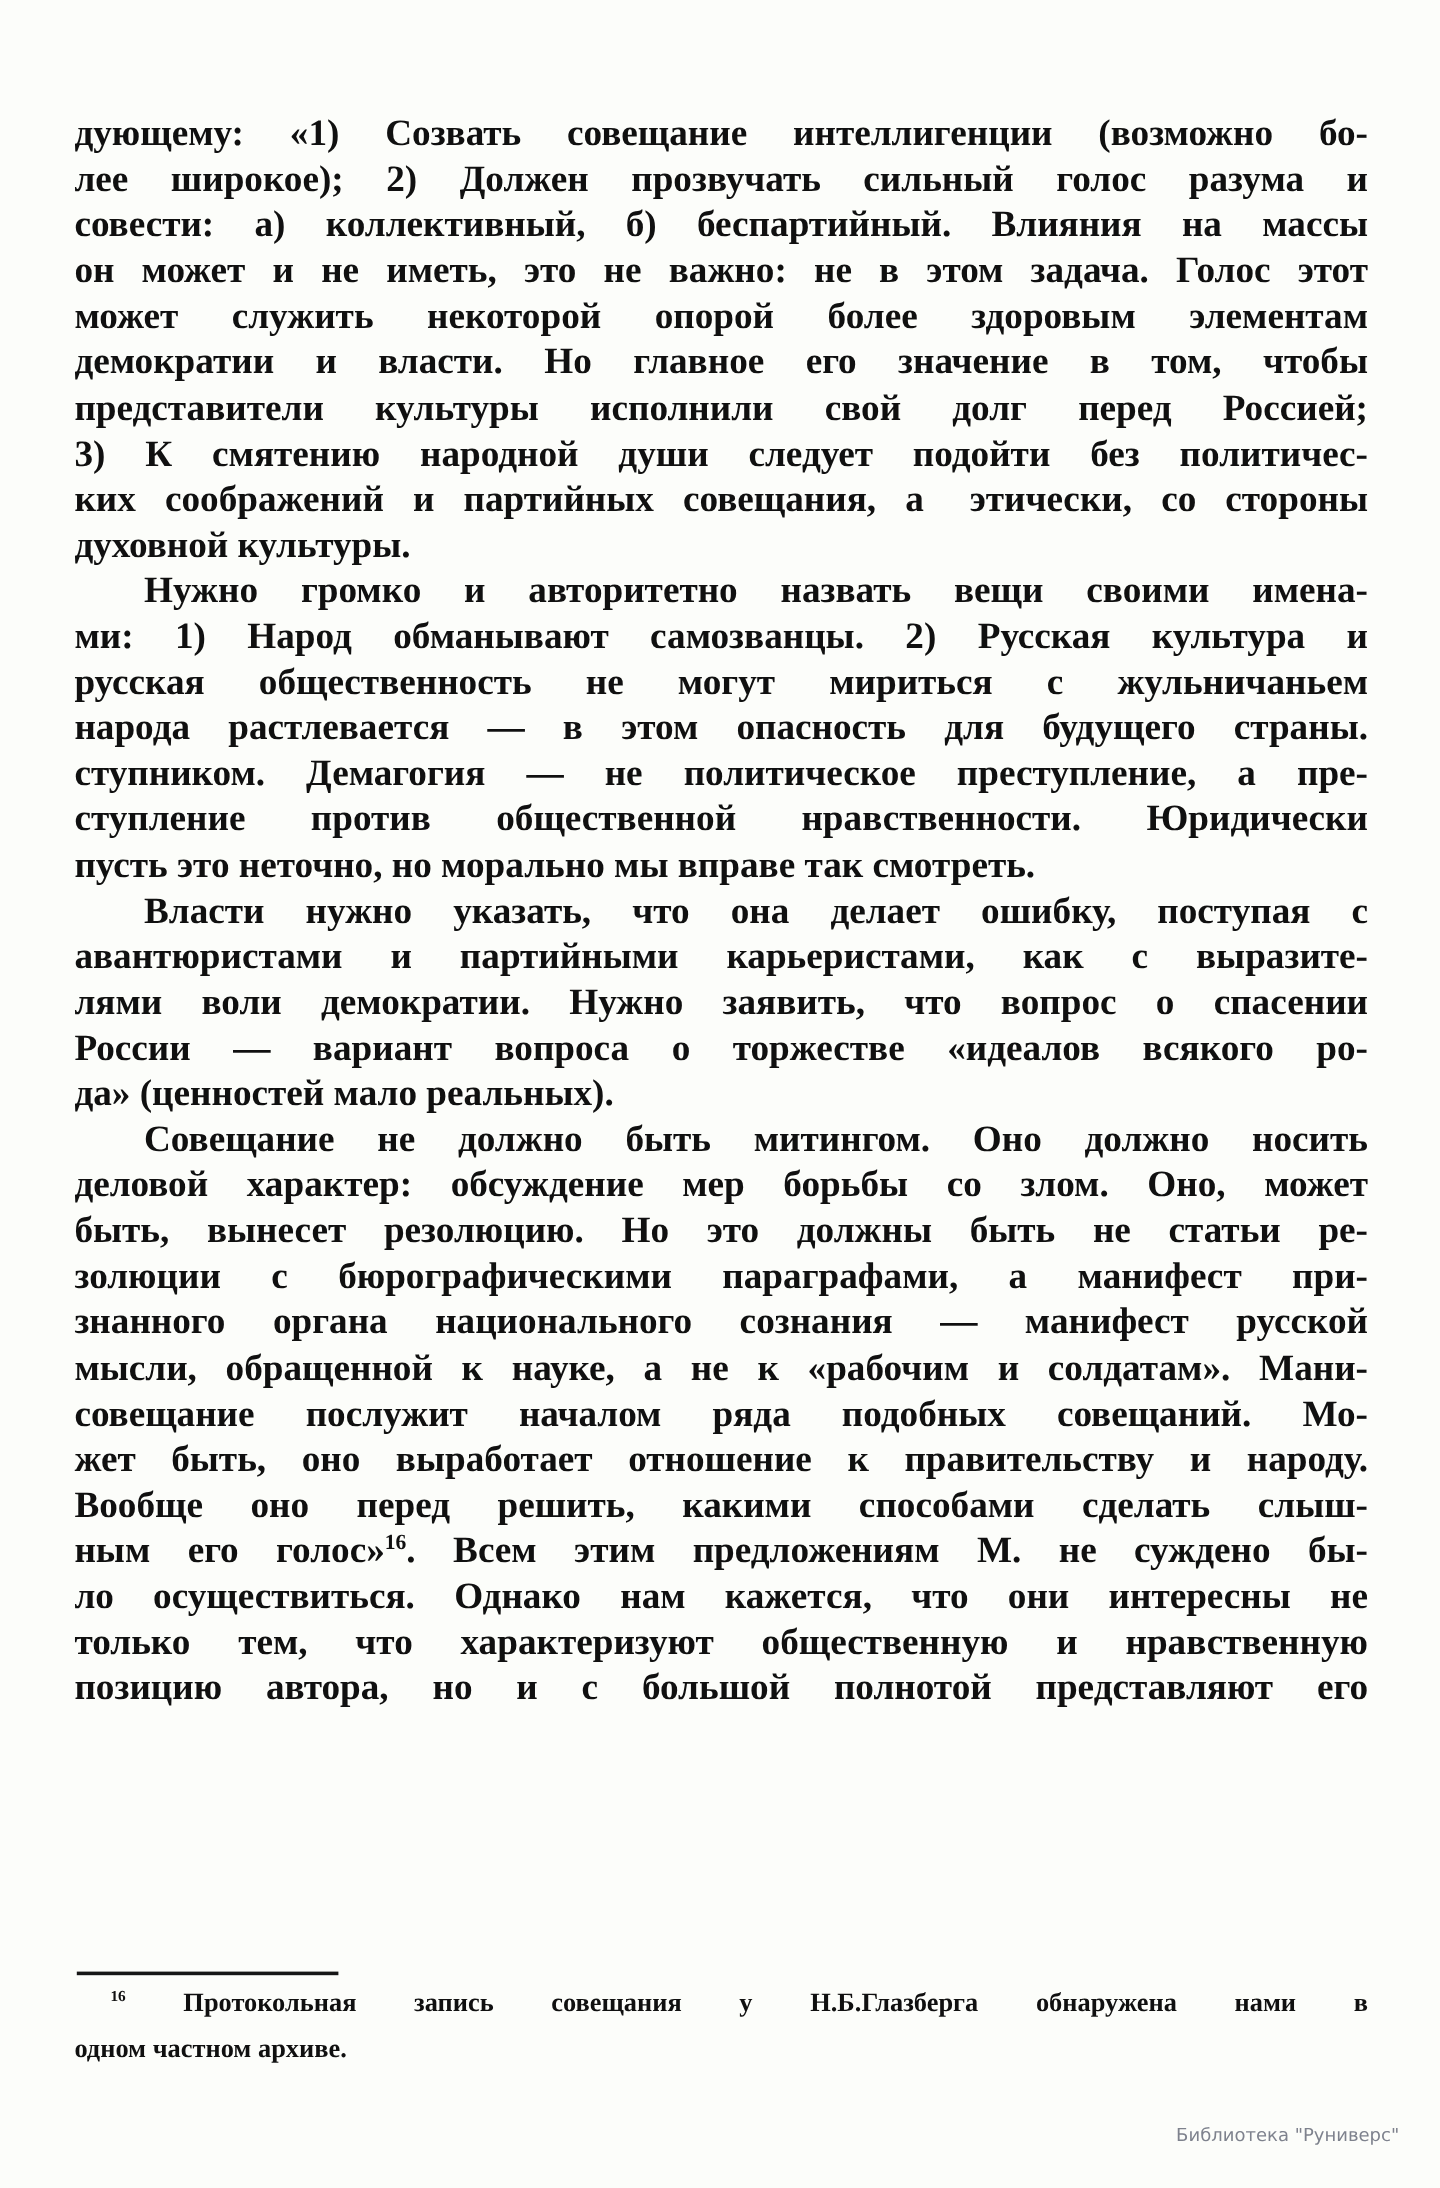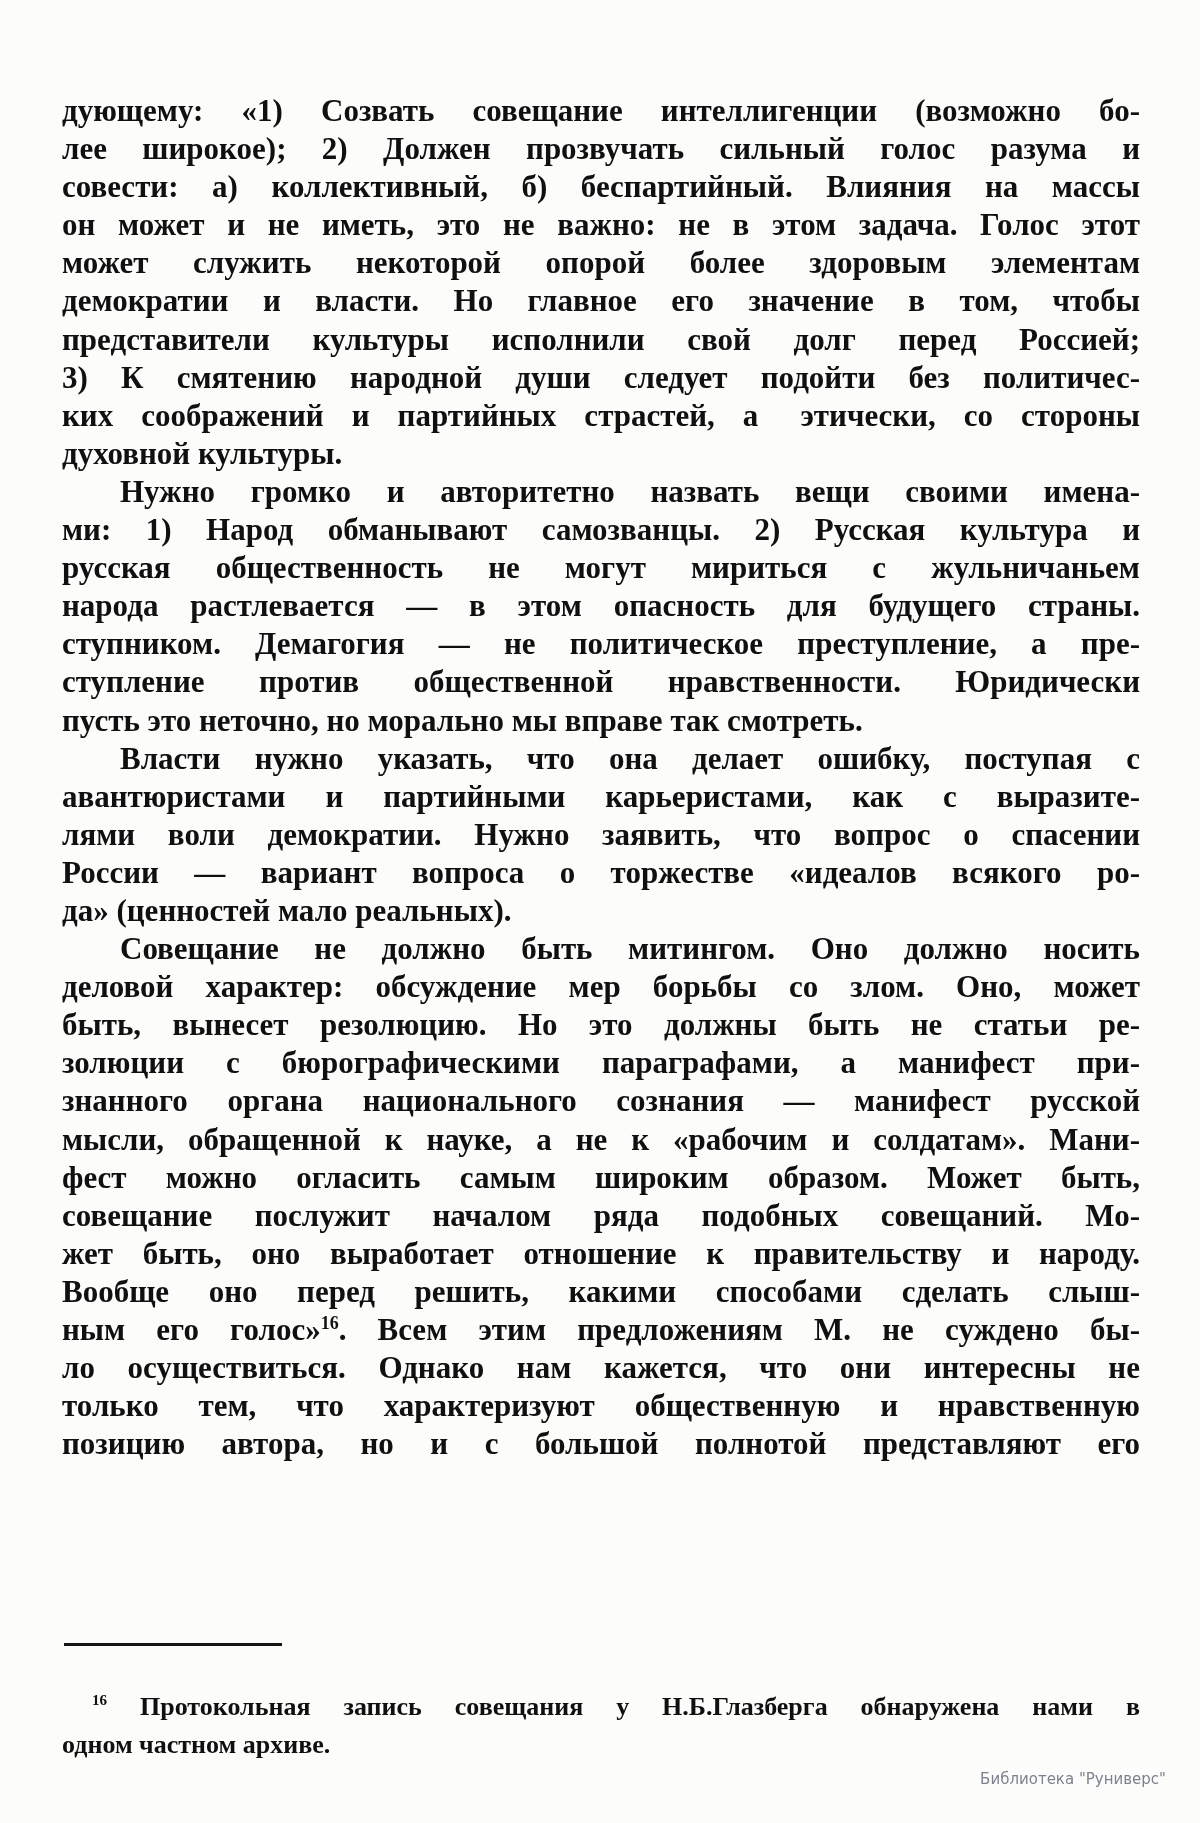--- a/index.html
+++ b/index.html
@@ -45,23 +45,23 @@
     position: absolute;
     left: 64px;
     top: 1643px;
     width: 218px;
     height: 3px;
     background: #161616;
   }
   .footnote {
     position: absolute;
     left: 62px;
-    top: 1688px;
+    top: 1650px;
     width: 1078px;
-    font-size: 26px;
+    font-size: 22px;
     line-height: 38px;
     font-weight: 600;
   }
   .footnote .l { height: 38px; }
   .footnote .l.ind { text-indent: 30px; }
   .watermark {
     position: absolute;
     right: 58px;
     top: 1770px;
     font-family: "DejaVu Sans", "Liberation Sans", sans-serif;
@@ -75,41 +75,40 @@
 <div class="page">
   <div class="body-text">
       <div class="l j"><span>дующему: «1) Созвать совещание интеллигенции (возможно бо-</span></div>
       <div class="l j"><span>лее широкое); 2) Должен прозвучать сильный голос разума и</span></div>
       <div class="l j"><span>совести: а) коллективный, б) беспартийный. Влияния на массы</span></div>
       <div class="l j"><span>он может и не иметь, это не важно: не в этом задача. Голос этот</span></div>
       <div class="l j"><span>может служить некоторой опорой более здоровым элементам</span></div>
       <div class="l j"><span>демократии и власти. Но главное его значение в том, чтобы</span></div>
       <div class="l j"><span>представители культуры исполнили свой долг перед Россией;</span></div>
       <div class="l j"><span>3) К смятению народной души следует подойти без политичес-</span></div>
-      <div class="l j"><span>ких соображений и партийных страстей, а </span><b>этически</b><span>, со стороны</span></div>
+      <div class="l j"><span>ких соображений и партийных совещания, а </span><b>этически</b><span>, со стороны</span></div>
       <div class="l"><span>духовной культуры.</span></div>
       <div class="l j ind"><span>Нужно громко и авторитетно назвать вещи своими имена-</span></div>
       <div class="l j"><span>ми: 1) Народ обманывают самозванцы. 2) Русская культура и</span></div>
       <div class="l j"><span>русская общественность не могут мириться с жульничаньем</span></div>
       <div class="l j"><span>народа растлевается — в этом опасность для будущего страны.</span></div>
       <div class="l j"><span>ступником. Демагогия — не политическое преступление, а пре-</span></div>
       <div class="l j"><span>ступление против общественной нравственности. Юридически</span></div>
       <div class="l"><span>пусть это неточно, но морально мы вправе так смотреть.</span></div>
       <div class="l j ind"><span>Власти нужно указать, что она делает ошибку, поступая с</span></div>
       <div class="l j"><span>авантюристами и партийными карьеристами, как с выразите-</span></div>
       <div class="l j"><span>лями воли демократии. Нужно заявить, что вопрос о спасении</span></div>
       <div class="l j"><span>России — вариант вопроса о торжестве «идеалов всякого ро-</span></div>
       <div class="l"><span>да» (ценностей мало реальных).</span></div>
       <div class="l j ind"><span>Совещание не должно быть митингом. Оно должно носить</span></div>
       <div class="l j"><span>деловой характер: обсуждение мер борьбы со злом. Оно, может</span></div>
       <div class="l j"><span>быть, вынесет резолюцию. Но это должны быть не статьи ре-</span></div>
       <div class="l j"><span>золюции с бюрографическими параграфами, а манифест при-</span></div>
       <div class="l j"><span>знанного органа национального сознания — манифест русской</span></div>
       <div class="l j"><span>мысли, обращенной к науке, а не к «рабочим и солдатам». Мани-</span></div>
-      <div class="l j"><span>фест можно огласить самым широким образом. Может быть,</span></div>
       <div class="l j"><span>совещание послужит началом ряда подобных совещаний. Мо-</span></div>
       <div class="l j"><span>жет быть, оно выработает отношение к правительству и народу.</span></div>
       <div class="l j"><span>Вообще оно перед решить, какими способами сделать слыш-</span></div>
       <div class="l j"><span>ным его голос»</span><sup>16</sup><span>. Всем этим предложениям М. не суждено бы-</span></div>
       <div class="l j"><span>ло осуществиться. Однако нам кажется, что они интересны не</span></div>
       <div class="l j"><span>только тем, что характеризуют общественную и нравственную</span></div>
       <div class="l j"><span>позицию автора, но и с большой полнотой представляют его</span></div>
     </div>
   <div class="footnote-rule"></div>
   <div class="footnote">

